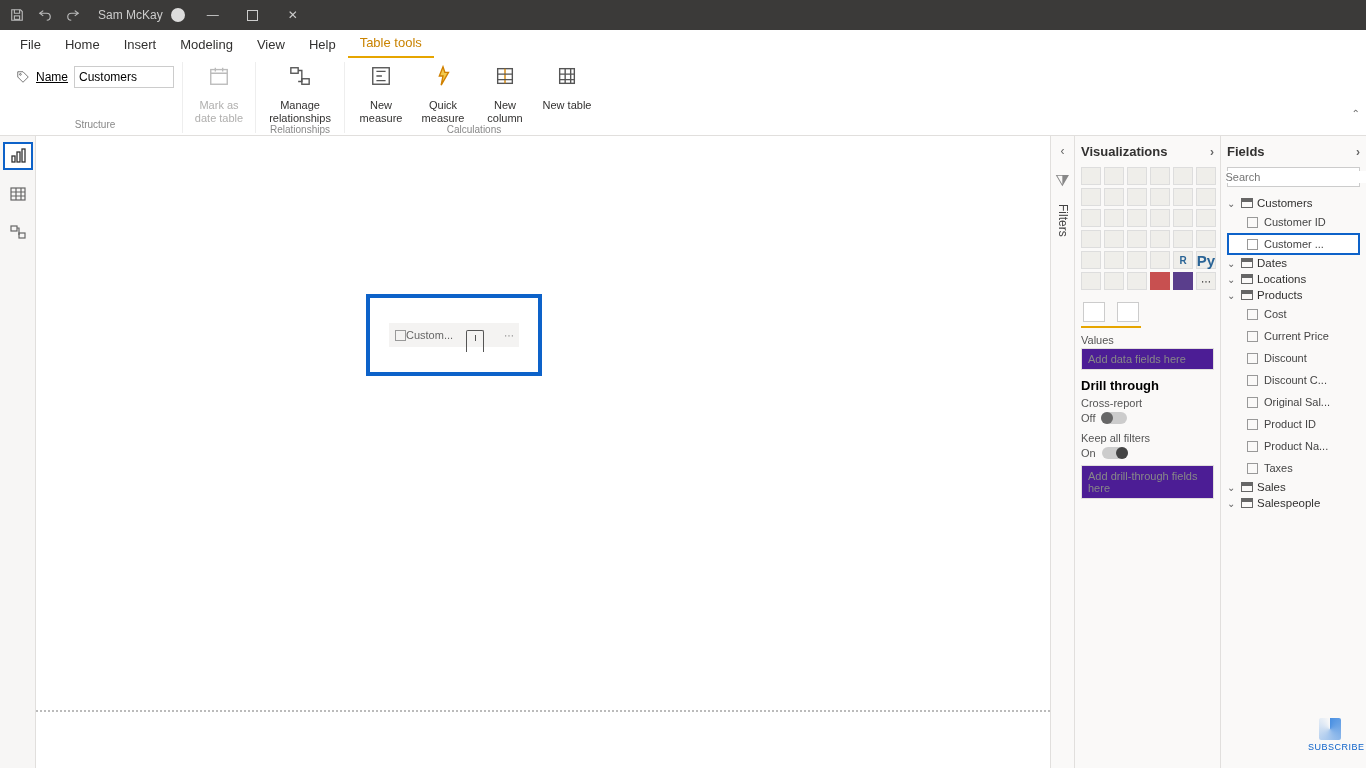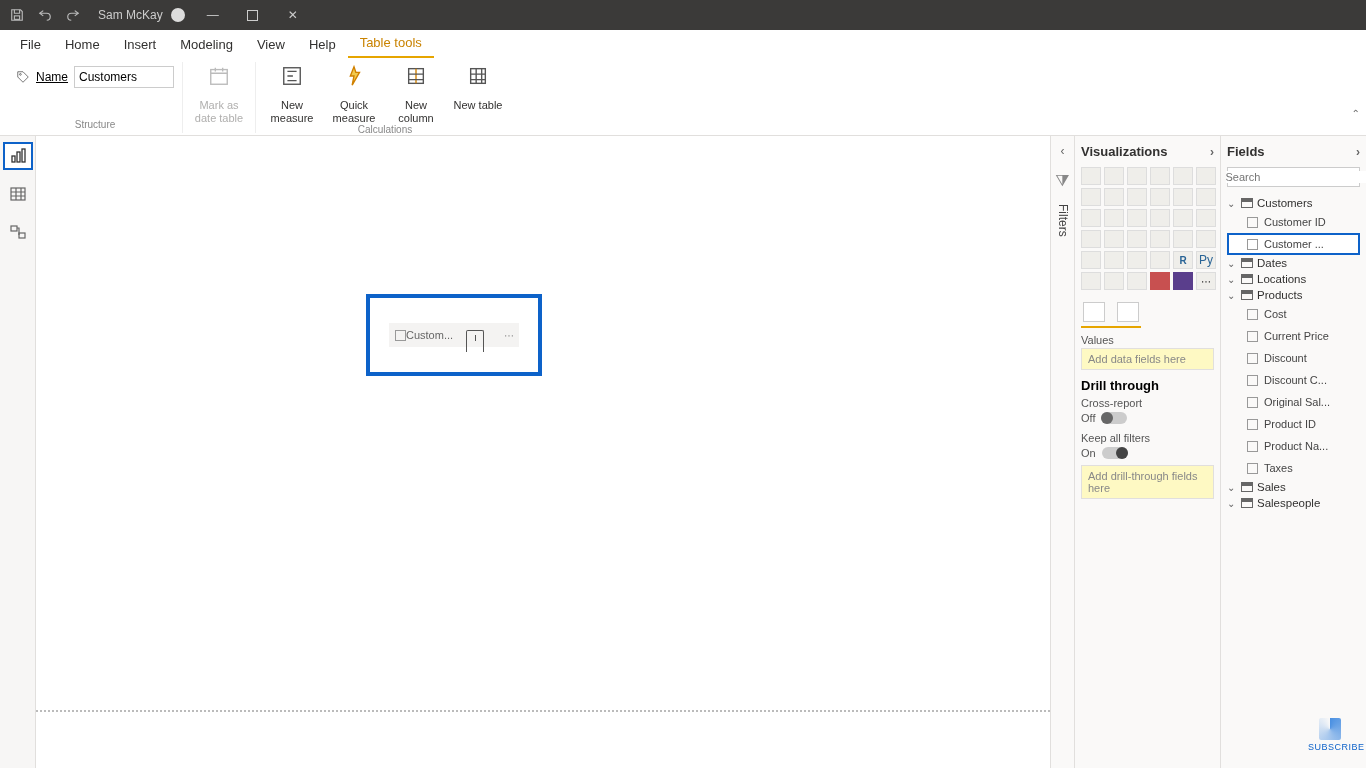--- a/index.html
+++ b/index.html
@@ -62,21 +62,21 @@
 .viz-pane { width: 146px; background: #faf9f8; border-left: 1px solid #e1dfdd; padding: 8px 6px; font-size: 12px; }
 .pane-header { display:flex; justify-content: space-between; align-items:center; margin-bottom: 8px; font-size: 13px; font-weight: 600; color:#323130;}
 .pane-header .exp { color:#666; font-size:12px; }
 .viz-grid { display: grid; grid-template-columns: repeat(6, 20px); gap: 3px; margin-bottom: 8px; }
 .viz-grid .v { width: 20px; height: 18px; background: #efeeea; border: 1px solid #ddd; display:flex; align-items:center; justify-content:center;}
 .viz-grid .v.r { background:#c85050; border-color:#c85050;}
 .viz-grid .v.p { background:#5a3e8c; border-color:#5a3e8c;}
 .tool-row { display:flex; gap: 12px; padding: 4px 2px; border-bottom: 2px solid #e6a500; width: fit-content; margin-bottom: 6px;}
 .tool-row .t { width: 22px; height: 20px; border: 1px solid #ccc; background:#fff; }
 .sec-label { font-size: 11px; color: #555; margin: 4px 0 2px 0; }
-.drop-well { border: 1px solid #e1dfdd; background:#fef9c3; padding: 4px 6px; font-size: 11px; color:#888; margin-bottom: 6px;}
+.drop-well { border: 1px solid #e1dfdd; background:#4c1d95; padding: 4px 6px; font-size: 11px; color:#888; margin-bottom: 6px;}
 .drill-head { font-size: 13px; font-weight: 600; margin: 8px 0 4px 0;}
 .toggle-row { display:flex; align-items:center; gap: 6px; font-size: 11px; color:#555; margin: 3px 0;}
 .toggle { width: 26px; height: 12px; border-radius: 6px; background:#ccc; position:relative;}
 .toggle .knob { position:absolute; top:0; width:12px; height:12px; border-radius:50%; background:#666;}
 .toggle.off .knob { left:0;}
 .toggle.on { }
 .toggle.on .knob { right:0; background:#444;}
 
 
 .fields-pane { width: 146px; background: #faf9f8; border-left: 1px solid #e1dfdd; padding: 8px 6px; font-size: 12px;}
@@ -162,20 +162,35 @@
             </svg>
           </span>
         <span>Mark as date table</span>
         <span style="font-size:9px;">▾</span>
       </div>
     </div>
     <div class="group-label">Calendars</div>
   </div>
   <div class="group">
     <div class="group-row">
+      <div class="rbtn wide">
+        <span class="ic">
+            <svg viewBox="0 0 24 24" fill="none" stroke="#555" stroke-width="1.5">
+              <rect x="2" y="3" width="8" height="6"></rect>
+              <rect x="14" y="15" width="8" height="6"></rect>
+              <path d="M10 6h4v12h-4"></path>
+            </svg>
+          </span>
+        <span>Manage relationships</span>
+      </div>
+    </div>
+    <div class="group-label">Relationships</div>
+  </div>
+  <div class="group">
+    <div class="group-row">
       <div class="rbtn">
         <span class="ic">
             <svg viewBox="0 0 24 24" fill="none" stroke="#555" stroke-width="1.5">
               <rect x="3" y="3" width="18" height="18"></rect>
               <path d="M7 7h10M7 12h6M7 17h10"></path>
             </svg>
           </span>
         <span>New measure</span>
       </div>
       <div class="rbtn">
@@ -282,21 +297,21 @@
         <div class="v"></div>
         <div class="v"></div>
         <div class="v"></div>
         <div class="v"></div>
         <div class="v"></div>
       <div class="v"></div>
         <div class="v"></div>
         <div class="v"></div>
         <div class="v"></div>
         <div class="v" style="color:#2a6496;font-size:10px;font-weight:bold;">R</div>
-        <div class="v" style="color:#2a6496;font-size:12px;font-weight:normal;">Py</div>
+        <div class="v" style="color:#2a6496;font-size:15px;font-weight:bold;">Py</div>
       <div class="v"></div>
         <div class="v"></div>
         <div class="v"></div>
         <div class="v r"></div>
         <div class="v p"></div>
         <div class="v" style="font-size:10px;">⋯</div>
     </div>
     <div class="tool-row">
       <div class="t"></div>
       <div class="t"></div>

